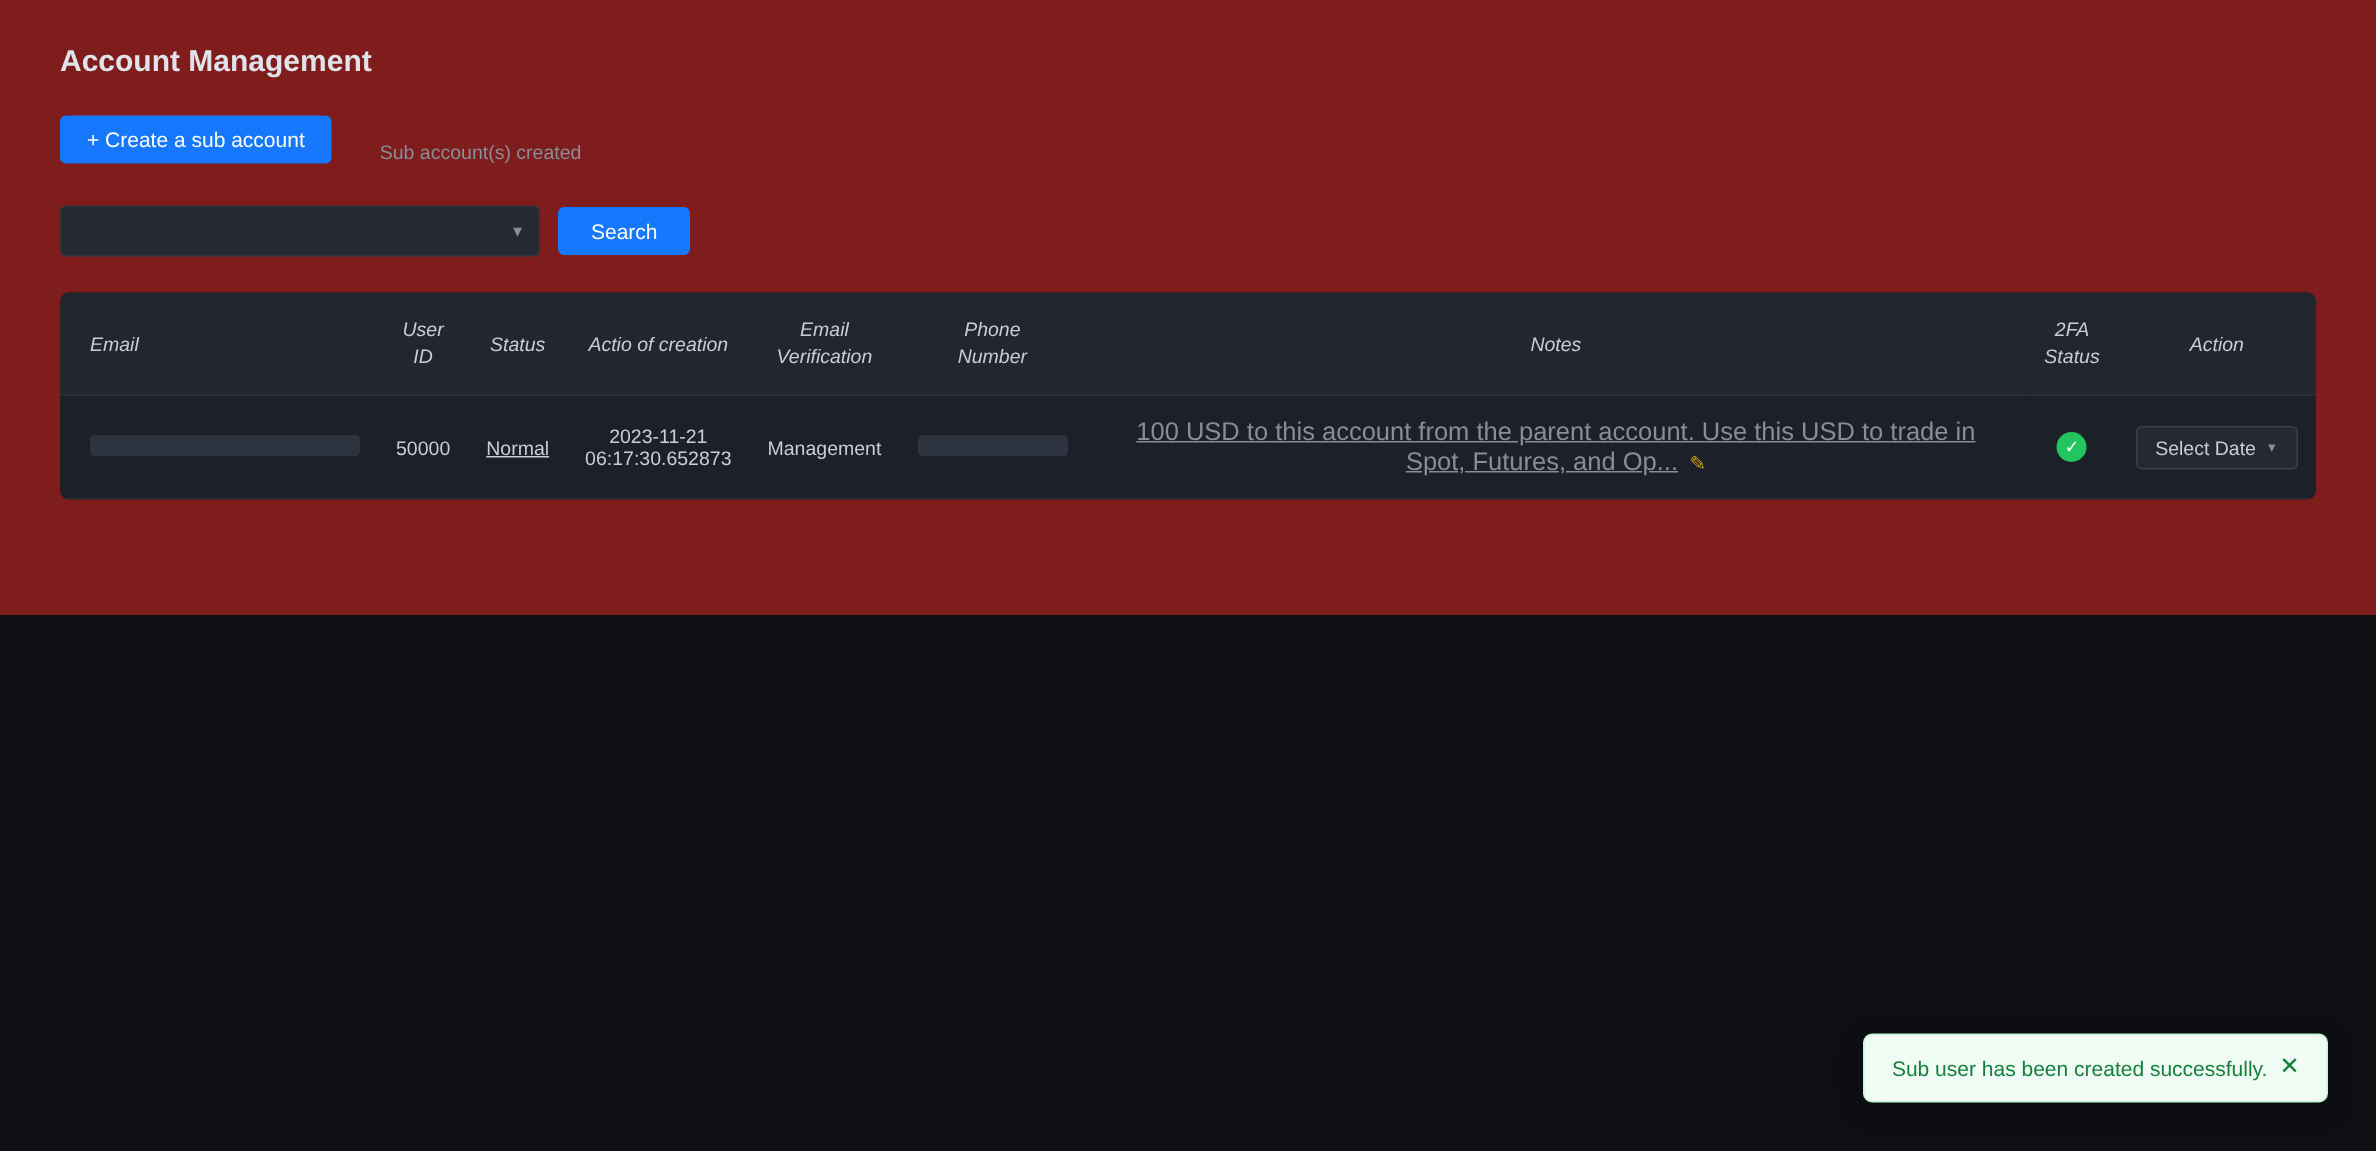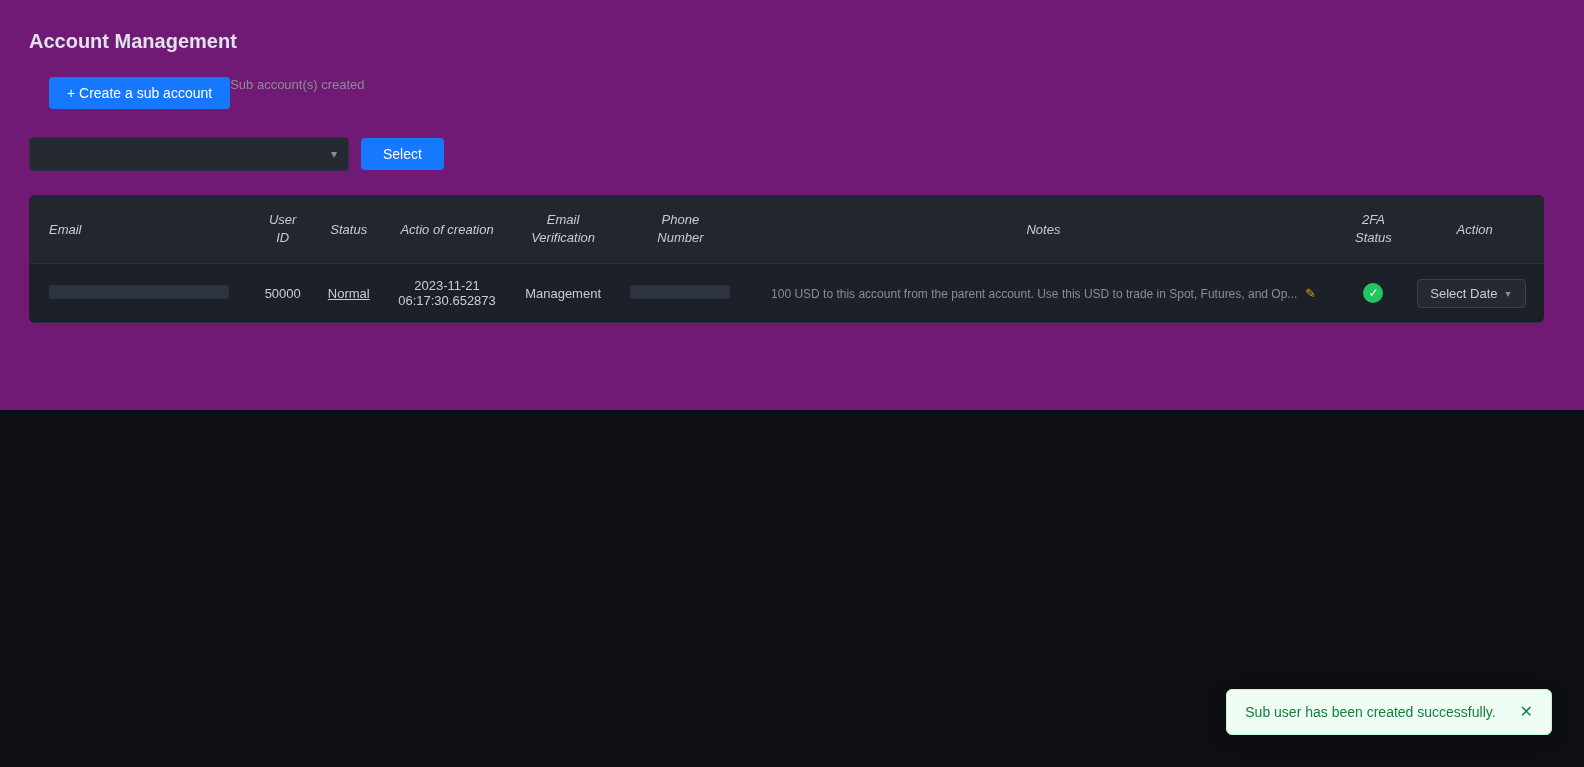--- a/index.html
+++ b/index.html
@@ -6,39 +6,38 @@
 
     body {
       background-color: #0d0f13;
       color: #c9cdd4;
       font-family: -apple-system, BlinkMacSystemFont, 'Segoe UI', sans-serif;
       font-size: 14px;
       min-height: 767px;
     }
 
     .main-panel {
-      background-color: #701a75;
+      background-color: #7f1d1d;
       margin: 0;
-      padding: 30px 40px 40px 29px;
+      padding: 30px 40px 40px 40px;
       min-height: 410px;
     }
 
     .page-title {
       color: #e0e3e9;
       font-size: 20px;
       font-weight: 600;
       margin-bottom: 24px;
     }
 
     .toolbar {
       display: flex;
-      align-items: flex-start;
-      gap: 0;
+      align-items: flex-end;
+      gap: 32px;
       margin-bottom: 28px;
-      margin-left: 20px;
     }
 
     .create-btn {
       background-color: #1677ff;
       color: #fff;
       border: none;
       border-radius: 4px;
       padding: 8px 18px;
       font-size: 14px;
       font-weight: 500;
@@ -178,23 +177,24 @@
       background-color: #22c55e;
       display: inline-flex;
       align-items: center;
       justify-content: center;
       color: #fff;
       font-size: 12px;
     }
 
     .notes-cell {
       color: #888d97;
-      font-size: 12px;
+      font-size: 17px;
       max-width: 380px;
       text-align: left;
+      text-decoration: underline;
     }
 
     .notes-edit-icon {
       color: #d4a017;
       cursor: pointer;
       font-size: 13px;
       margin-left: 4px;
     }
 
     .action-btn {
@@ -217,21 +217,21 @@
     .toast {
       position: fixed;
       bottom: 32px;
       right: 32px;
       background-color: #f0fdf4;
       border: 1px solid #bbf7d0;
       border-radius: 6px;
       padding: 14px 18px;
       display: flex;
       align-items: center;
-      gap: 20px;
+      gap: 4px;
       font-size: 14px;
       color: #15803d;
       box-shadow: 0 4px 16px rgba(0,0,0,0.3);
       z-index: 1000;
     }
 
     .toast-close {
       background: none;
       border: none;
       color: #15803d;
@@ -258,21 +258,21 @@
     <span class="sub-account-label">Sub account(s) created</span>
   </div>
 
   <div class="search-row">
     <div class="search-select-wrap">
       <select class="search-select">
         <option value=""></option>
       </select>
       <span class="select-chevron">▾</span>
     </div>
-    <button class="search-btn">Select</button>
+    <button class="search-btn">Search</button>
   </div>
 
   <div class="table-wrap">
     <table>
       <thead>
         <tr>
           <th class="th-email">Email</th>
           <th class="th-multiline">User<br>ID</th>
           <th>Status</th>
           <th>Actio of creation</th>

